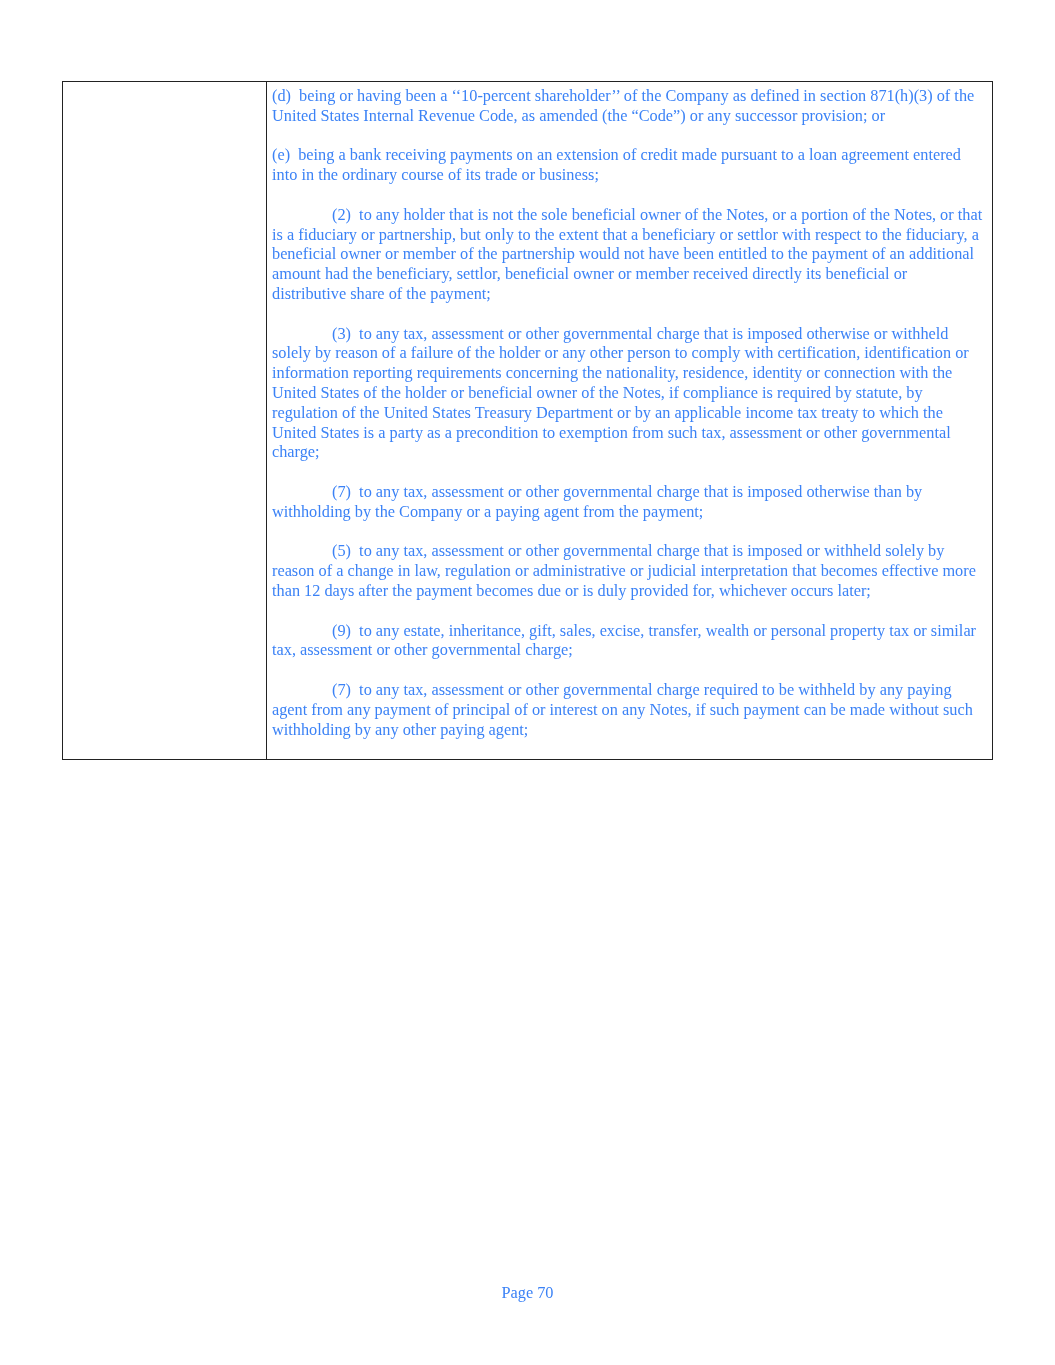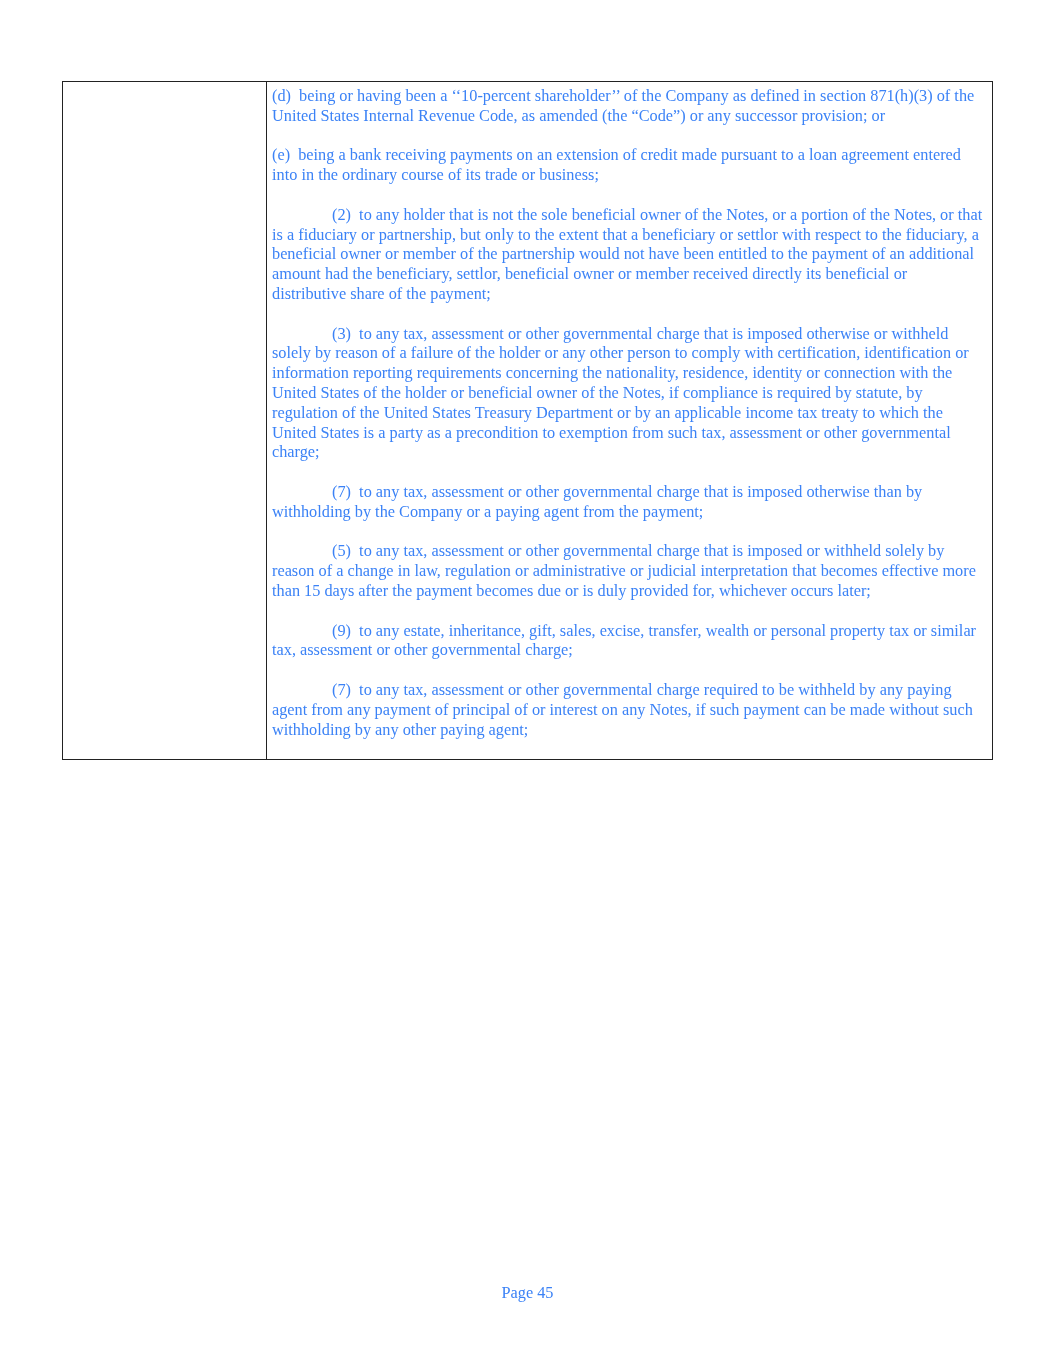--- a/index.html
+++ b/index.html
@@ -66,23 +66,23 @@
   <table class="doc-table">
     <tbody>
       <tr>
         <td class="cell-left"></td>
         <td class="cell-right">
           <p class="para">(d)  being or having been a ‘‘10-percent shareholder’’ of the Company as defined in section 871(h)(3) of the United States Internal Revenue Code, as amended (the “Code”) or any successor provision; or</p>
           <p class="para">(e)  being a bank receiving payments on an extension of credit made pursuant to a loan agreement entered into in the ordinary course of its trade or business;</p>
           <p class="para indent">(2)  to any holder that is not the sole beneficial owner of the Notes, or a portion of the Notes, or that is a fiduciary or partnership, but only to the extent that a beneficiary or settlor with respect to the fiduciary, a beneficial owner or member of the partnership would not have been entitled to the payment of an additional amount had the beneficiary, settlor, beneficial owner or member received directly its beneficial or distributive share of the payment;</p>
           <p class="para indent">(3)  to any tax, assessment or other governmental charge that is imposed otherwise or withheld solely by reason of a failure of the holder or any other person to comply with certification, identification or information reporting requirements concerning the nationality, residence, identity or connection with the United States of the holder or beneficial owner of the Notes, if compliance is required by statute, by regulation of the United States Treasury Department or by an applicable income tax treaty to which the United States is a party as a precondition to exemption from such tax, assessment or other governmental charge;</p>
           <p class="para indent">(7)  to any tax, assessment or other governmental charge that is imposed otherwise than by withholding by the Company or a paying agent from the payment;</p>
-          <p class="para indent">(5)  to any tax, assessment or other governmental charge that is imposed or withheld solely by reason of a change in law, regulation or administrative or judicial interpretation that becomes effective more than 15 days after the payment becomes due or is duly provided for, whichever occurs later;</p>
+          <p class="para indent">(5)  to any tax, assessment or other governmental charge that is imposed or withheld solely by reason of a change in law, regulation or administrative or judicial interpretation that becomes effective more than 12 days after the payment becomes due or is duly provided for, whichever occurs later;</p>
           <p class="para indent">(9)  to any estate, inheritance, gift, sales, excise, transfer, wealth or personal property tax or similar tax, assessment or other governmental charge;</p>
           <p class="para indent">(7)  to any tax, assessment or other governmental charge required to be withheld by any paying agent from any payment of principal of or interest on any Notes, if such payment can be made without such withholding by any other paying agent;</p>
         </td>
       </tr>
     </tbody>
   </table>
 
-  <div class="footer">Page 45</div>
+  <div class="footer">Page 70</div>
 
 </div>
 
 </body></html>

